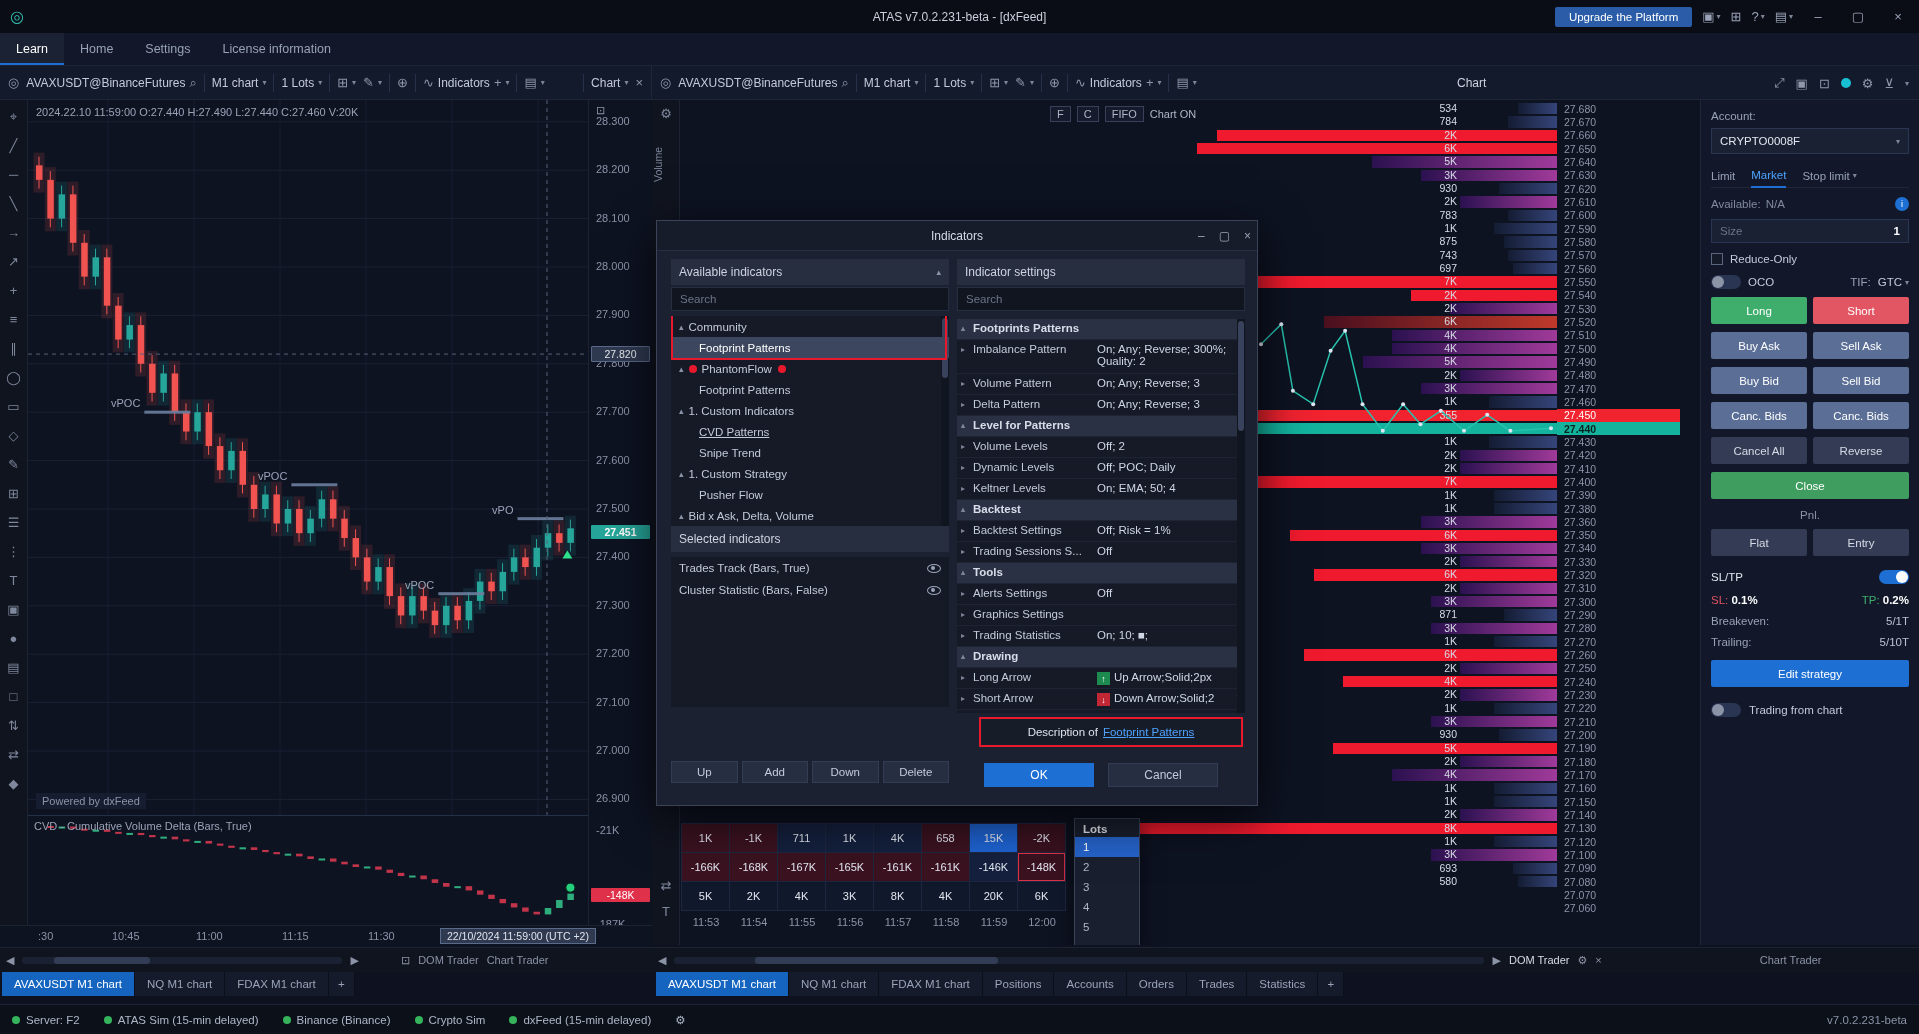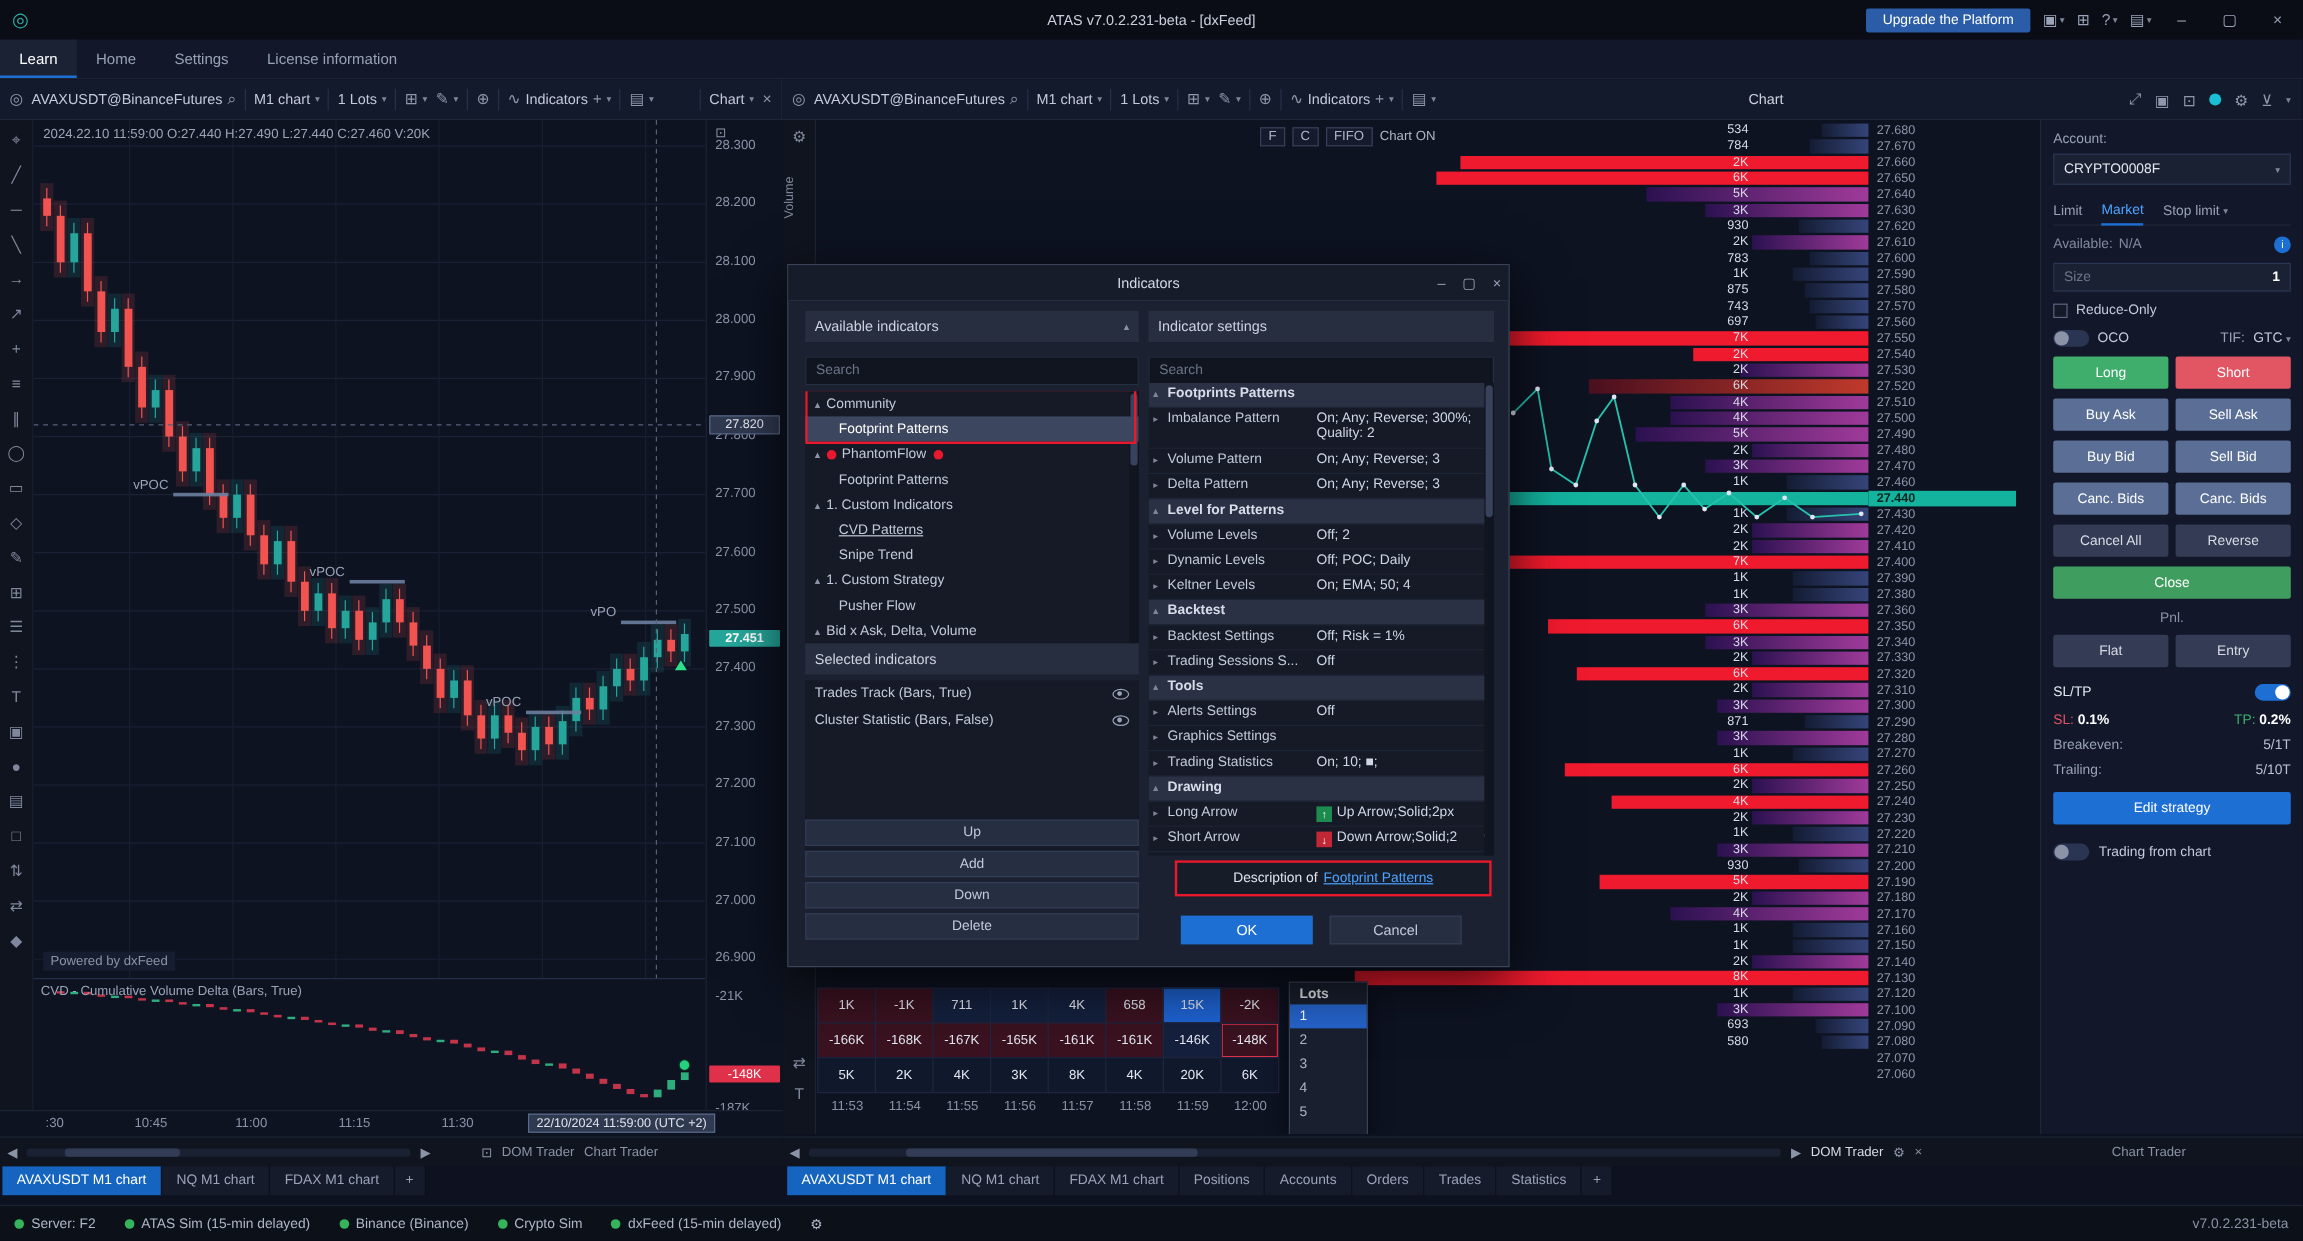--- a/index.html
+++ b/index.html
@@ -134,34 +134,34 @@
   .sdot{width:8px;height:8px;border-radius:50%;background:#35b45c;margin-right:6px;}
   .sver{margin-left:auto;color:#8b93a7;}
   
   #dlg{position:absolute;left:656px;top:220px;width:602px;height:586px;background:#1b2130;border:1px solid #3a4358;box-shadow:0 12px 44px rgba(0,0,0,.75);z-index:50;}
   #dlg-title{height:30px;background:#161c2a;border-bottom:1px solid #262e42;display:flex;align-items:center;justify-content:center;color:#d5dae6;position:relative;}
   .dlg-wc{position:absolute;right:6px;top:0;height:30px;display:flex;align-items:center;gap:14px;color:#9aa3b8;font-size:12px;}
   #dlg-left{position:absolute;left:14px;top:38px;width:278px;bottom:14px;}
   #dlg-right{position:absolute;left:300px;top:38px;width:288px;bottom:14px;}
   .ph{height:26px;background:#272e3f;display:flex;align-items:center;justify-content:space-between;padding:0 8px;color:#cdd3e0;font-size:12px;}
   .ph .coll{color:#8b93a7;font-size:9px;}
-  .search{height:24px;background:#10151f;border:1px solid #262e42;margin-top:12px;display:flex;align-items:center;padding:0 8px;color:#6c7489;font-size:11.5px;}
+  .search{height:24px;background:#10151f;border:1px solid #262e42;margin-top:2px;display:flex;align-items:center;padding:0 8px;color:#6c7489;font-size:11.5px;}
   #tree{position:relative;margin-top:5px;height:210px;background:#151a26;overflow:hidden;}
   .trow{height:21px;display:flex;align-items:center;font-size:11.5px;color:#c3cad9;position:relative;}
   .trow.selected{background:#3c465e;color:#fff;}
   .trow .garr{color:#8b93a7;font-size:9px;margin-right:5px;}
   .rdot{width:8px;height:8px;border-radius:50%;background:#e8192c;flex:none;}
   #tree-redbox{position:absolute;left:0;top:-2px;width:276px;height:46px;border:2px solid #e8192c;pointer-events:none;z-index:5;}
   .vscroll{position:absolute;right:0;top:0;bottom:0;width:8px;background:#10151f;}
   .vthumb{position:absolute;left:1px;right:1px;background:#39425c;border-radius:3px;}
   #sel-list{margin-top:5px;height:150px;background:#151a26;}
   .selrow{height:22px;display:flex;align-items:center;justify-content:space-between;padding:0 8px;font-size:11.5px;color:#c3cad9;}
   .eye{width:14px;height:9px;border:1.5px solid #9aa3b8;border-radius:50%;position:relative;flex:none;}
   .eye::after{content:"";position:absolute;width:4px;height:4px;background:#9aa3b8;border-radius:50%;left:3px;top:1px;}
-  #lbtns{position:absolute;left:0;right:0;bottom:8px;display:grid;grid-template-columns:1fr;grid-gap:4px;}
+  #lbtns{position:absolute;left:0;right:0;bottom:8px;display:grid;grid-template-columns:1fr 1fr 1fr 1fr;grid-gap:4px;}
   .dbtn{height:22px;background:#262e42;border:1px solid #323c54;color:#c3cad9;display:flex;align-items:center;justify-content:center;font-size:11.5px;}
   #settings{position:absolute;left:0;right:0;top:60px;height:394px;background:#151a26;overflow:hidden;}
   .srow{display:flex;border-bottom:1px solid #1d2434;min-height:21px;align-items:stretch;position:relative;}
   .srow .sl{width:136px;padding:3px 2px 3px 16px;color:#c3cad9;font-size:11.5px;position:relative;}
   .srow .sl .iarr{position:absolute;left:4px;top:5px;font-size:8px;color:#7d8598;}
   .srow .sv2{flex:1;padding:3px 4px;color:#cfd6e4;font-size:11.5px;display:flex;align-items:flex-start;gap:4px;}
   .srow.grp{background:#2a3144;}
   .srow.grp .sl{width:auto;color:#d8dde9;font-weight:bold;}
   .mini{width:13px;height:13px;display:inline-flex;align-items:center;justify-content:center;font-size:9px;color:#fff;flex:none;margin-top:1px;}
   .mini.up{background:#1d8a4f;}
@@ -773,20 +773,27 @@
         </div>
         <div class="lrow" data-interactable="true">
           <div class="lbz" data-interactable="false">
             <div class="lbar bar-d" data-interactable="false" style="width: 68.04px;"></div>
             <span class="lvol" data-interactable="false">1K</span>
           </div>
           <div class="lpr" data-interactable="false">27.460</div>
         </div>
         <div class="lrow" data-interactable="true">
           <div class="lbz" data-interactable="false">
+            <div class="lbar bar-R" data-interactable="false" style="width: 486px;"></div>
+            <span class="lvol" data-interactable="false">355</span>
+          </div>
+          <div class="lpr hotR" data-interactable="false">27.450</div>
+        </div>
+        <div class="lrow" data-interactable="true">
+          <div class="lbz" data-interactable="false">
             <div class="lbar bar-T" data-interactable="false" style="width: 486px;"></div>
           </div>
           <div class="lpr hotT" data-interactable="false">27.440</div>
         </div>
         <div class="lrow" data-interactable="true">
           <div class="lbz" data-interactable="false">
             <div class="lbar bar-d" data-interactable="false" style="width: 68.04px;"></div>
             <span class="lvol" data-interactable="false">1K</span>
           </div>
           <div class="lpr" data-interactable="false">27.430</div>

